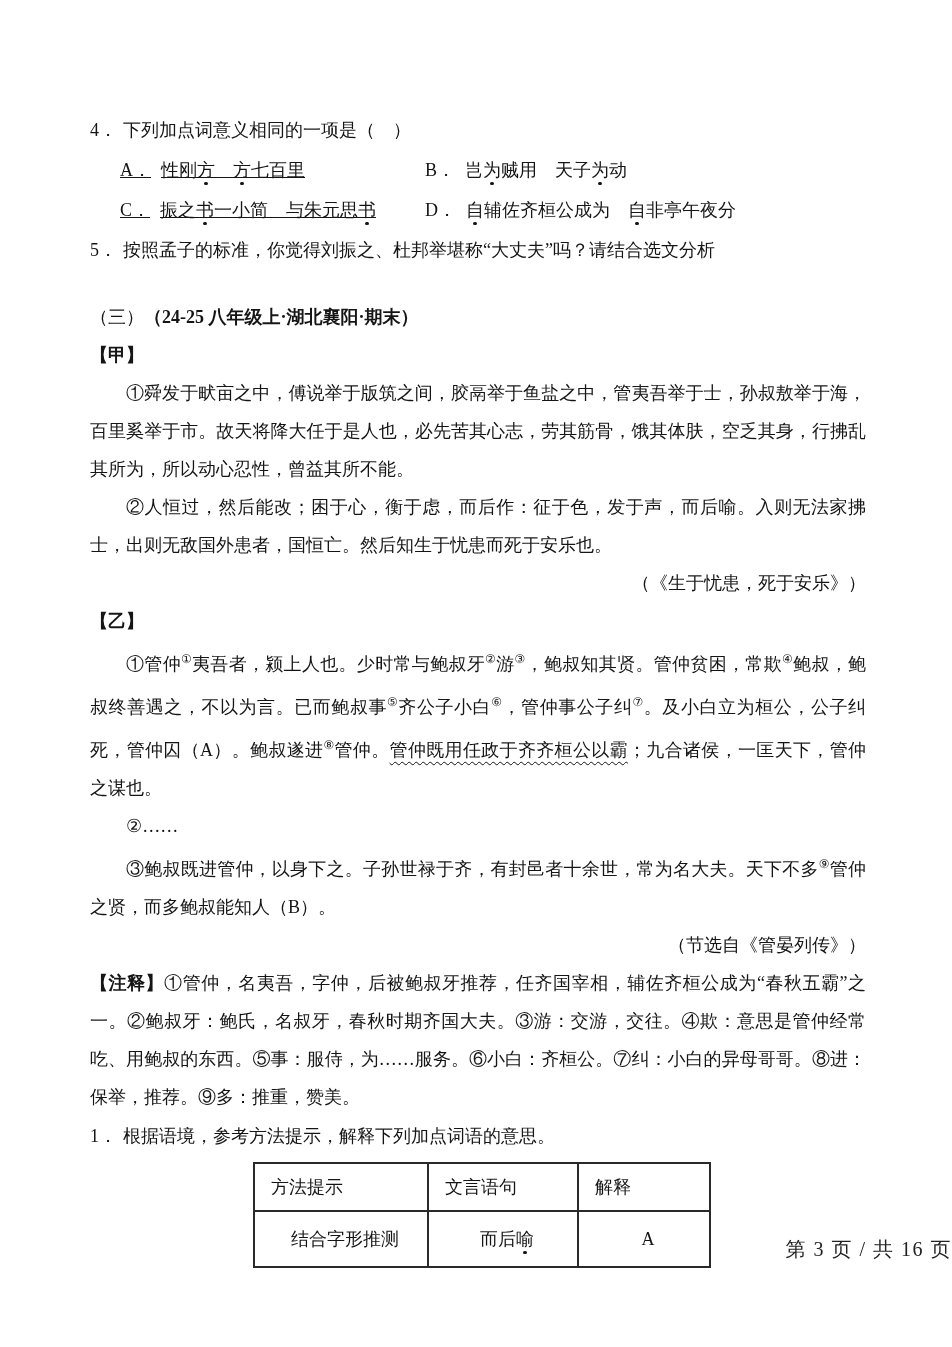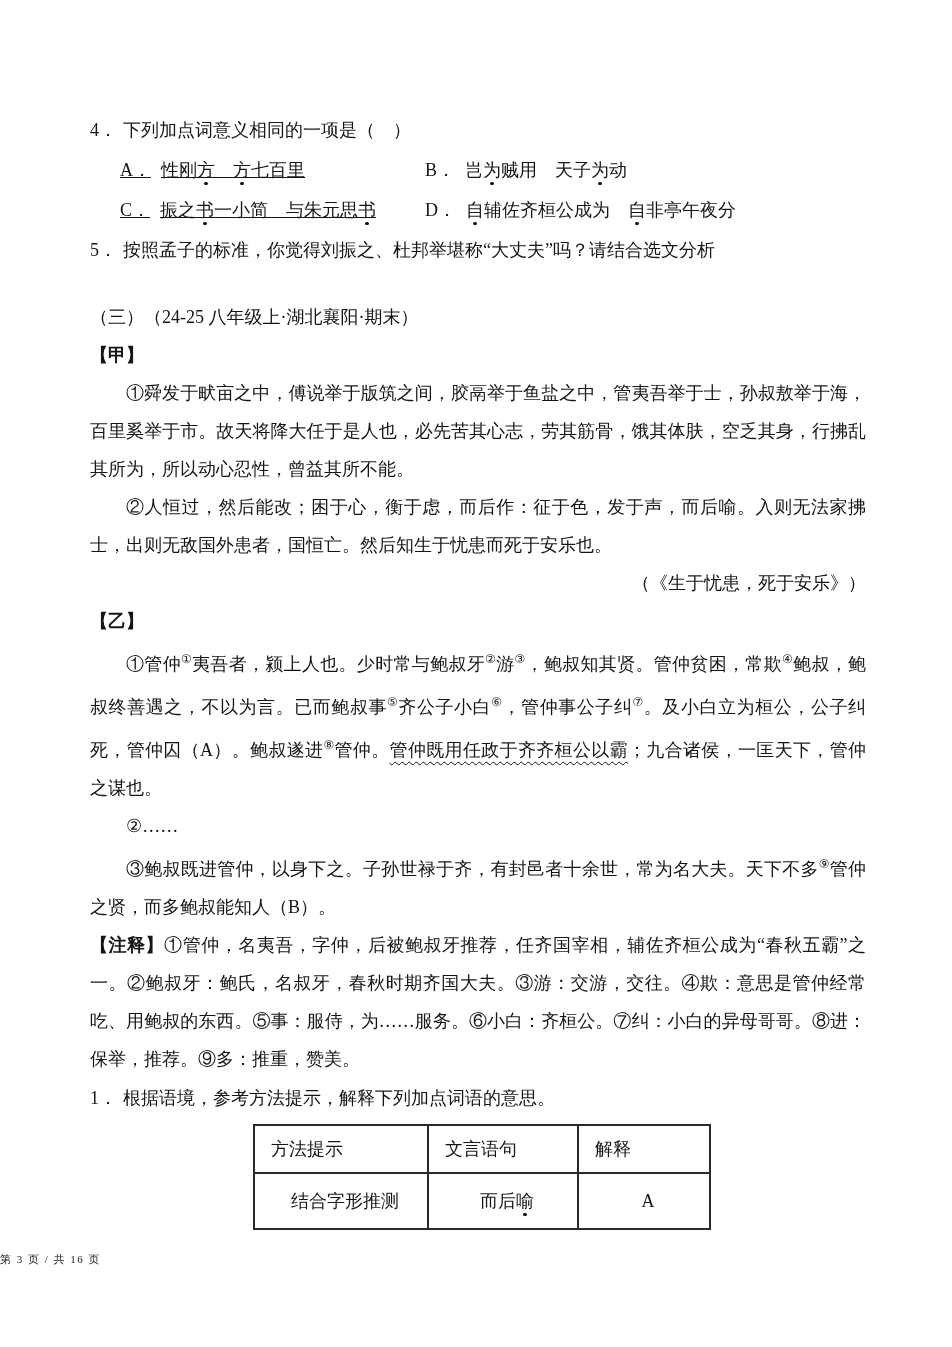--- a/index.html
+++ b/index.html
@@ -16,21 +16,21 @@
     left: 90px; right: 86px; top: 110px;
     font-size: 18px;
     line-height: 38px;
   }
   .qline { line-height: 40px; }
   .qline .num { margin-right: 6px; }
   .opt-row { display: flex; padding-left: 30px; line-height: 40px; }
   .opt-first { width: 305px; text-decoration: underline; }
   .opt .lbl { margin-right: 10px; }
   .section-line { margin-top: 28px; }
-  .section-line .src { font-weight: normal; }
+  .section-line .src { font-weight: bold; }
   .hd { font-weight: bold; }
   .para { text-align: justify; text-indent: 36px; margin: 0; }
   .para.noindent { text-indent: 0; }
   .attr { text-align: right; }
   .sup { font-size: 12px; vertical-align: super; }
   .em { position: relative; }
   .em::after {
     content: '';
     position: absolute;
     left: 50%; bottom: -5px;
@@ -59,25 +59,24 @@
     text-align: left;
   }
   .qtable .c1 { width: 148px; }
   .qtable .c2 { width: 124px; }
   .qtable .c3 { width: 106px; }
   .qtable .hrow td { height: 46px; }
   .qtable .drow td { height: 54px; text-align: center; }
   .footer {
     position: absolute;
     top: 1236px; left: 0; width: 100%;
-    text-align: left;
-    font-size: 11px;
+    text-align: right;
+    font-size: 20px;
     letter-spacing: 1.5px;
     color: #222;
-    margin-top: 16px;
   }
 </style>
 </head>
 <body>
 
 <div class="content">
 
   <div class="qline">
     <span class="num">4．</span><span>下列加点词意义相同的一项是（　）</span>
   </div>
@@ -114,20 +113,21 @@
   <p class="para">②人恒过，然后能改；困于心，衡于虑，而后作：征于色，发于声，而后喻。入则无法家拂士，出则无敌国外患者，国恒亡。然后知生于忧患而死于安乐也。</p>
 
   <div class="attr">（《生于忧患，死于安乐》）</div>
 
   <div class="hd">【乙】</div>
 
   <p class="para"><span>①管仲</span><span class="sup">①</span><span>夷吾者，颍上人也。少时常与鲍叔牙</span><span class="sup">②</span><span>游</span><span class="sup">③</span><span>，鲍叔知其贤。管仲贫困，常欺</span><span class="sup">④</span><span>鲍叔，鲍叔终善遇之，不以为言。已而鲍叔事</span><span class="sup">⑤</span><span>齐公子小白</span><span class="sup">⑥</span><span>，管仲事公子纠</span><span class="sup">⑦</span><span>。及小白立为桓公，公子纠死，管仲囚（A）。鲍叔遂进</span><span class="sup">⑧</span><span>管仲。</span><span class="wavy">管仲既用任政于齐齐桓公以霸</span><span>；九合诸侯，一匡天下，管仲之谋也。</span></p>
   <p class="para">②……</p>
   <p class="para"><span>③鲍叔既进管仲，以身下之。子孙世禄于齐，有封邑者十余世，常为名大夫。天下不多</span><span class="sup">⑨</span><span>管仲之贤，而多鲍叔能知人（B）。</span></p>
 
+  <div class="attr">（节选自《管晏列传》）</div>
 
   <p class="para noindent"><span class="b">【注释】</span><span>①管仲，名夷吾，字仲，后被鲍叔牙推荐，任齐国宰相，辅佐齐桓公成为“春秋五霸”之一。②鲍叔牙：鲍氏，名叔牙，春秋时期齐国大夫。③游：交游，交往。④欺：意思是管仲经常吃、用鲍叔的东西。⑤事：服侍，为……服务。⑥小白：齐桓公。⑦纠：小白的异母哥哥。⑧进：保举，推荐。⑨多：推重，赞美。</span></p>
 
   <div class="qline">
     <span class="num">1．</span><span>根据语境，参考方法提示，解释下列加点词语的意思。</span>
   </div>
 
   <table class="qtable">
     <tbody>
         <tr class="hrow">

